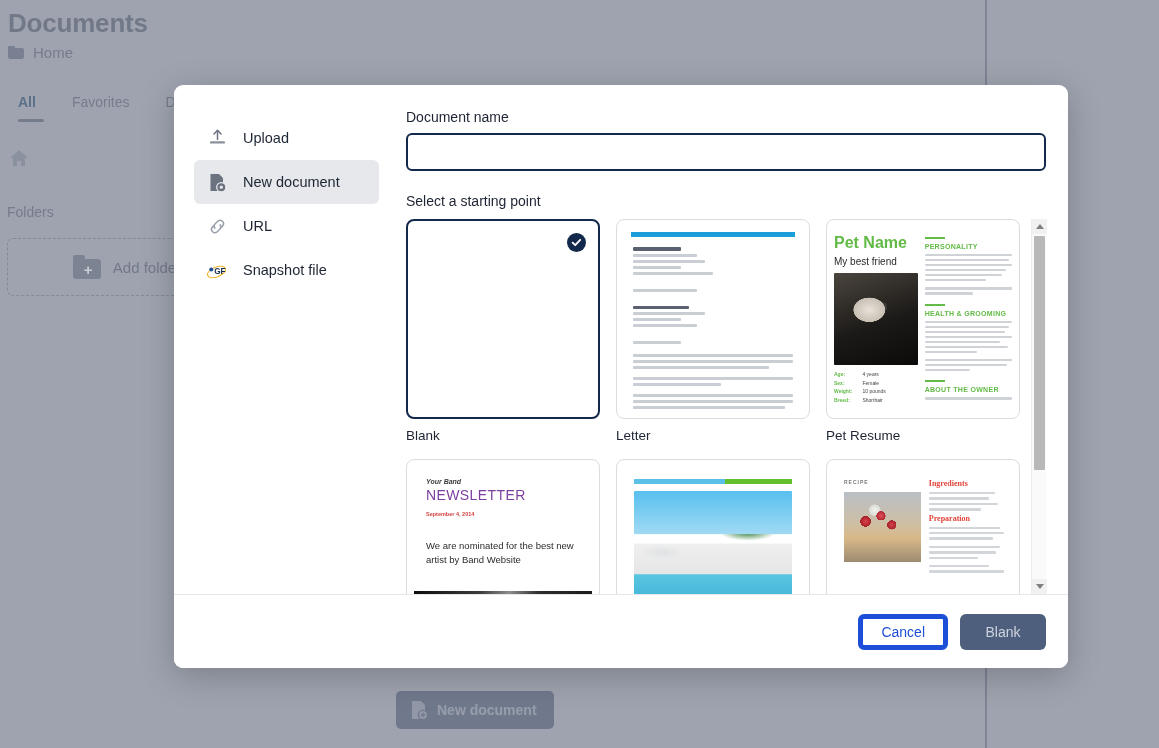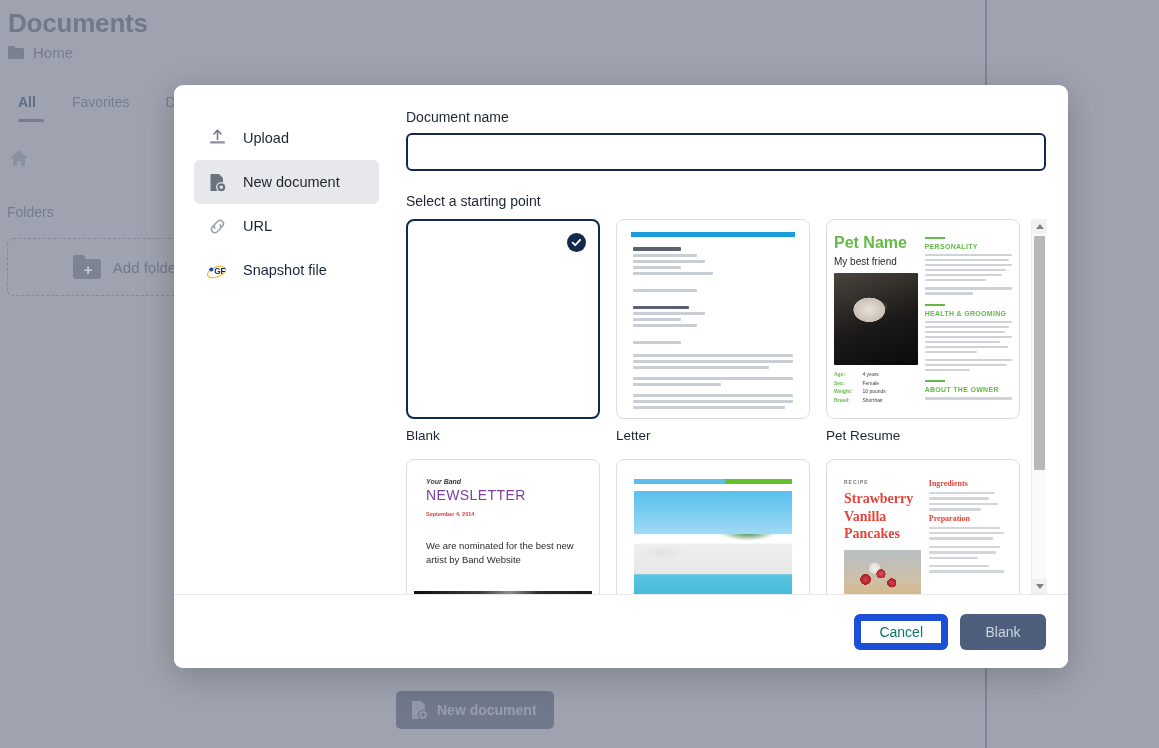--- a/index.html
+++ b/index.html
@@ -331,21 +331,21 @@
   }
   .btn {
     height: 36px; border-radius: 6px;
     font-size: 14px;
     display: flex; align-items: center; justify-content: center;
     font-family: "Liberation Sans", sans-serif;
     cursor: pointer;
   }
   .btn-cancel {
     min-width: 76px; padding: 0 18px;
-    background: #ffffff; border: 7px solid #1d4ed8; color: #0f766e;
+    background: #ffffff; border: 5px solid #1d4ed8; color: #1d4ed8;
   }
   .btn-create {
     min-width: 86px; padding: 0 20px;
     background: #4e5f7e; border: none; color: #ced4de;
   }
 </style>
 </head>
 <body>
 
 <div class="bg-page">
@@ -593,21 +593,20 @@
                 </div>
               </div>
               <div class="tpl-caption"></div>
             </div>
 
             <div class="tpl-cell">
               <div class="tpl-thumb">
                 <div class="rcp">
                   <div class="rcp-left">
                     <div class="rcp-kicker">RECIPE</div>
-                    <div class="rcp-title">Strawberry Vanilla Pancakes</div>
                     <div class="rcp-photo"></div>
                   </div>
                   <div class="rcp-right">
                     <div class="rcp-h">Ingredients</div>
                     <div class="rl" style="width:88%"></div>
                     <div class="rl" style="width:80%"></div>
                     <div class="rl" style="width:92%"></div>
                     <div class="rl" style="width:70%"></div>
                     <div class="rcp-h" style="">Preparation</div>
                     <div class="rl" style="width:95%"></div>

